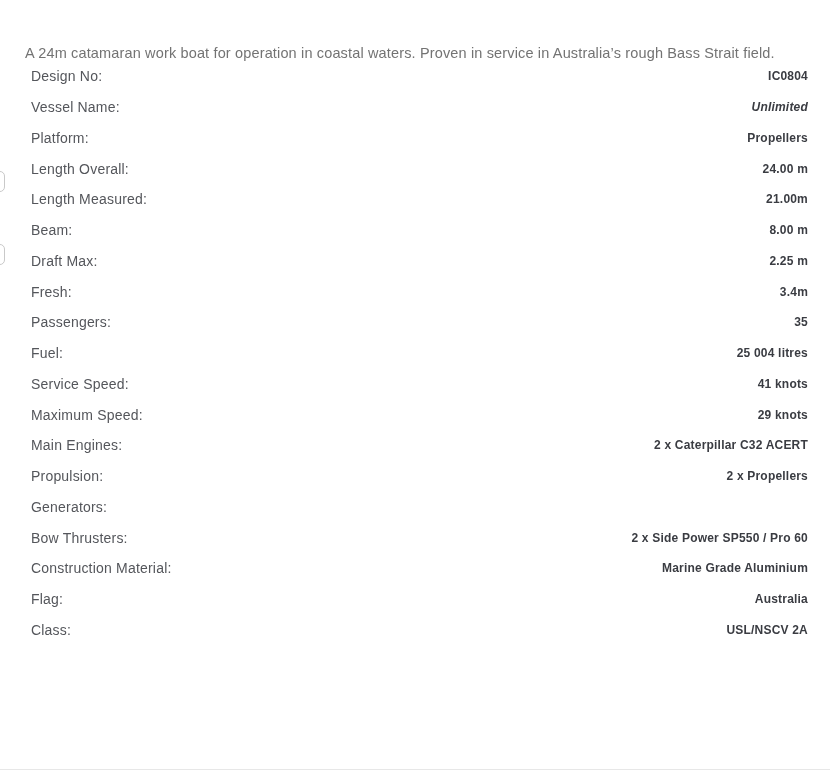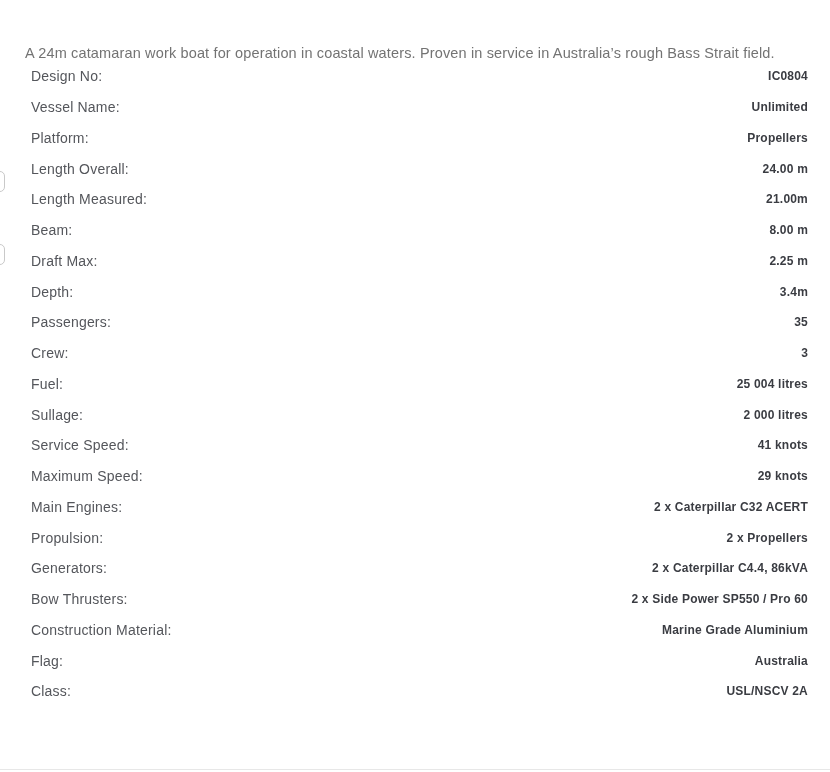--- a/index.html
+++ b/index.html
@@ -48,20 +48,21 @@
   }
   .spec-value {
     font-size: 12px;
     font-weight: 700;
     letter-spacing: 0.2px;
     color: #3a3c42;
     white-space: nowrap;
     text-align: right;
   }
   .spec-value.italic {
+    font-style: italic;
   }
   .edge-fragment {
     position: absolute;
     left: -14px;
     width: 19px;
     height: 21px;
     border: 1px solid #c9c9c9;
     border-radius: 5px;
     background: #ffffff;
     box-sizing: border-box;
@@ -114,44 +115,36 @@
       <span class="spec-label">Beam:</span>
       <span class="spec-value">8.00 m</span>
     </div>
 
     <div class="spec-row">
       <span class="spec-label">Draft Max:</span>
       <span class="spec-value">2.25 m</span>
     </div>
 
     <div class="spec-row">
-      <span class="spec-label">Depth:</span>
+      <span class="spec-label">Fresh:</span>
       <span class="spec-value">3.4m</span>
     </div>
 
     <div class="spec-row">
       <span class="spec-label">Passengers:</span>
       <span class="spec-value">35</span>
     </div>
 
-    <div class="spec-row">
-      <span class="spec-label">Crew:</span>
-      <span class="spec-value">3</span>
-    </div>
 
     <div class="spec-row">
       <span class="spec-label">Fuel:</span>
       <span class="spec-value">25 004 litres</span>
     </div>
 
 
-    <div class="spec-row">
-      <span class="spec-label">Sullage:</span>
-      <span class="spec-value">2 000 litres</span>
-    </div>
 
     <div class="spec-row">
       <span class="spec-label">Service Speed:</span>
       <span class="spec-value">41 knots</span>
     </div>
 
     <div class="spec-row">
       <span class="spec-label">Maximum Speed:</span>
       <span class="spec-value">29 knots</span>
     </div>
@@ -162,21 +155,20 @@
     </div>
 
 
     <div class="spec-row">
       <span class="spec-label">Propulsion:</span>
       <span class="spec-value">2 x Propellers</span>
     </div>
 
     <div class="spec-row">
       <span class="spec-label">Generators:</span>
-      <span class="spec-value">2 x Caterpillar C4.4, 86kVA</span>
     </div>
 
     <div class="spec-row">
       <span class="spec-label">Bow Thrusters:</span>
       <span class="spec-value">2 x Side Power SP550 / Pro 60</span>
     </div>
 
     <div class="spec-row">
       <span class="spec-label">Construction Material:</span>
       <span class="spec-value">Marine Grade Aluminium</span>

